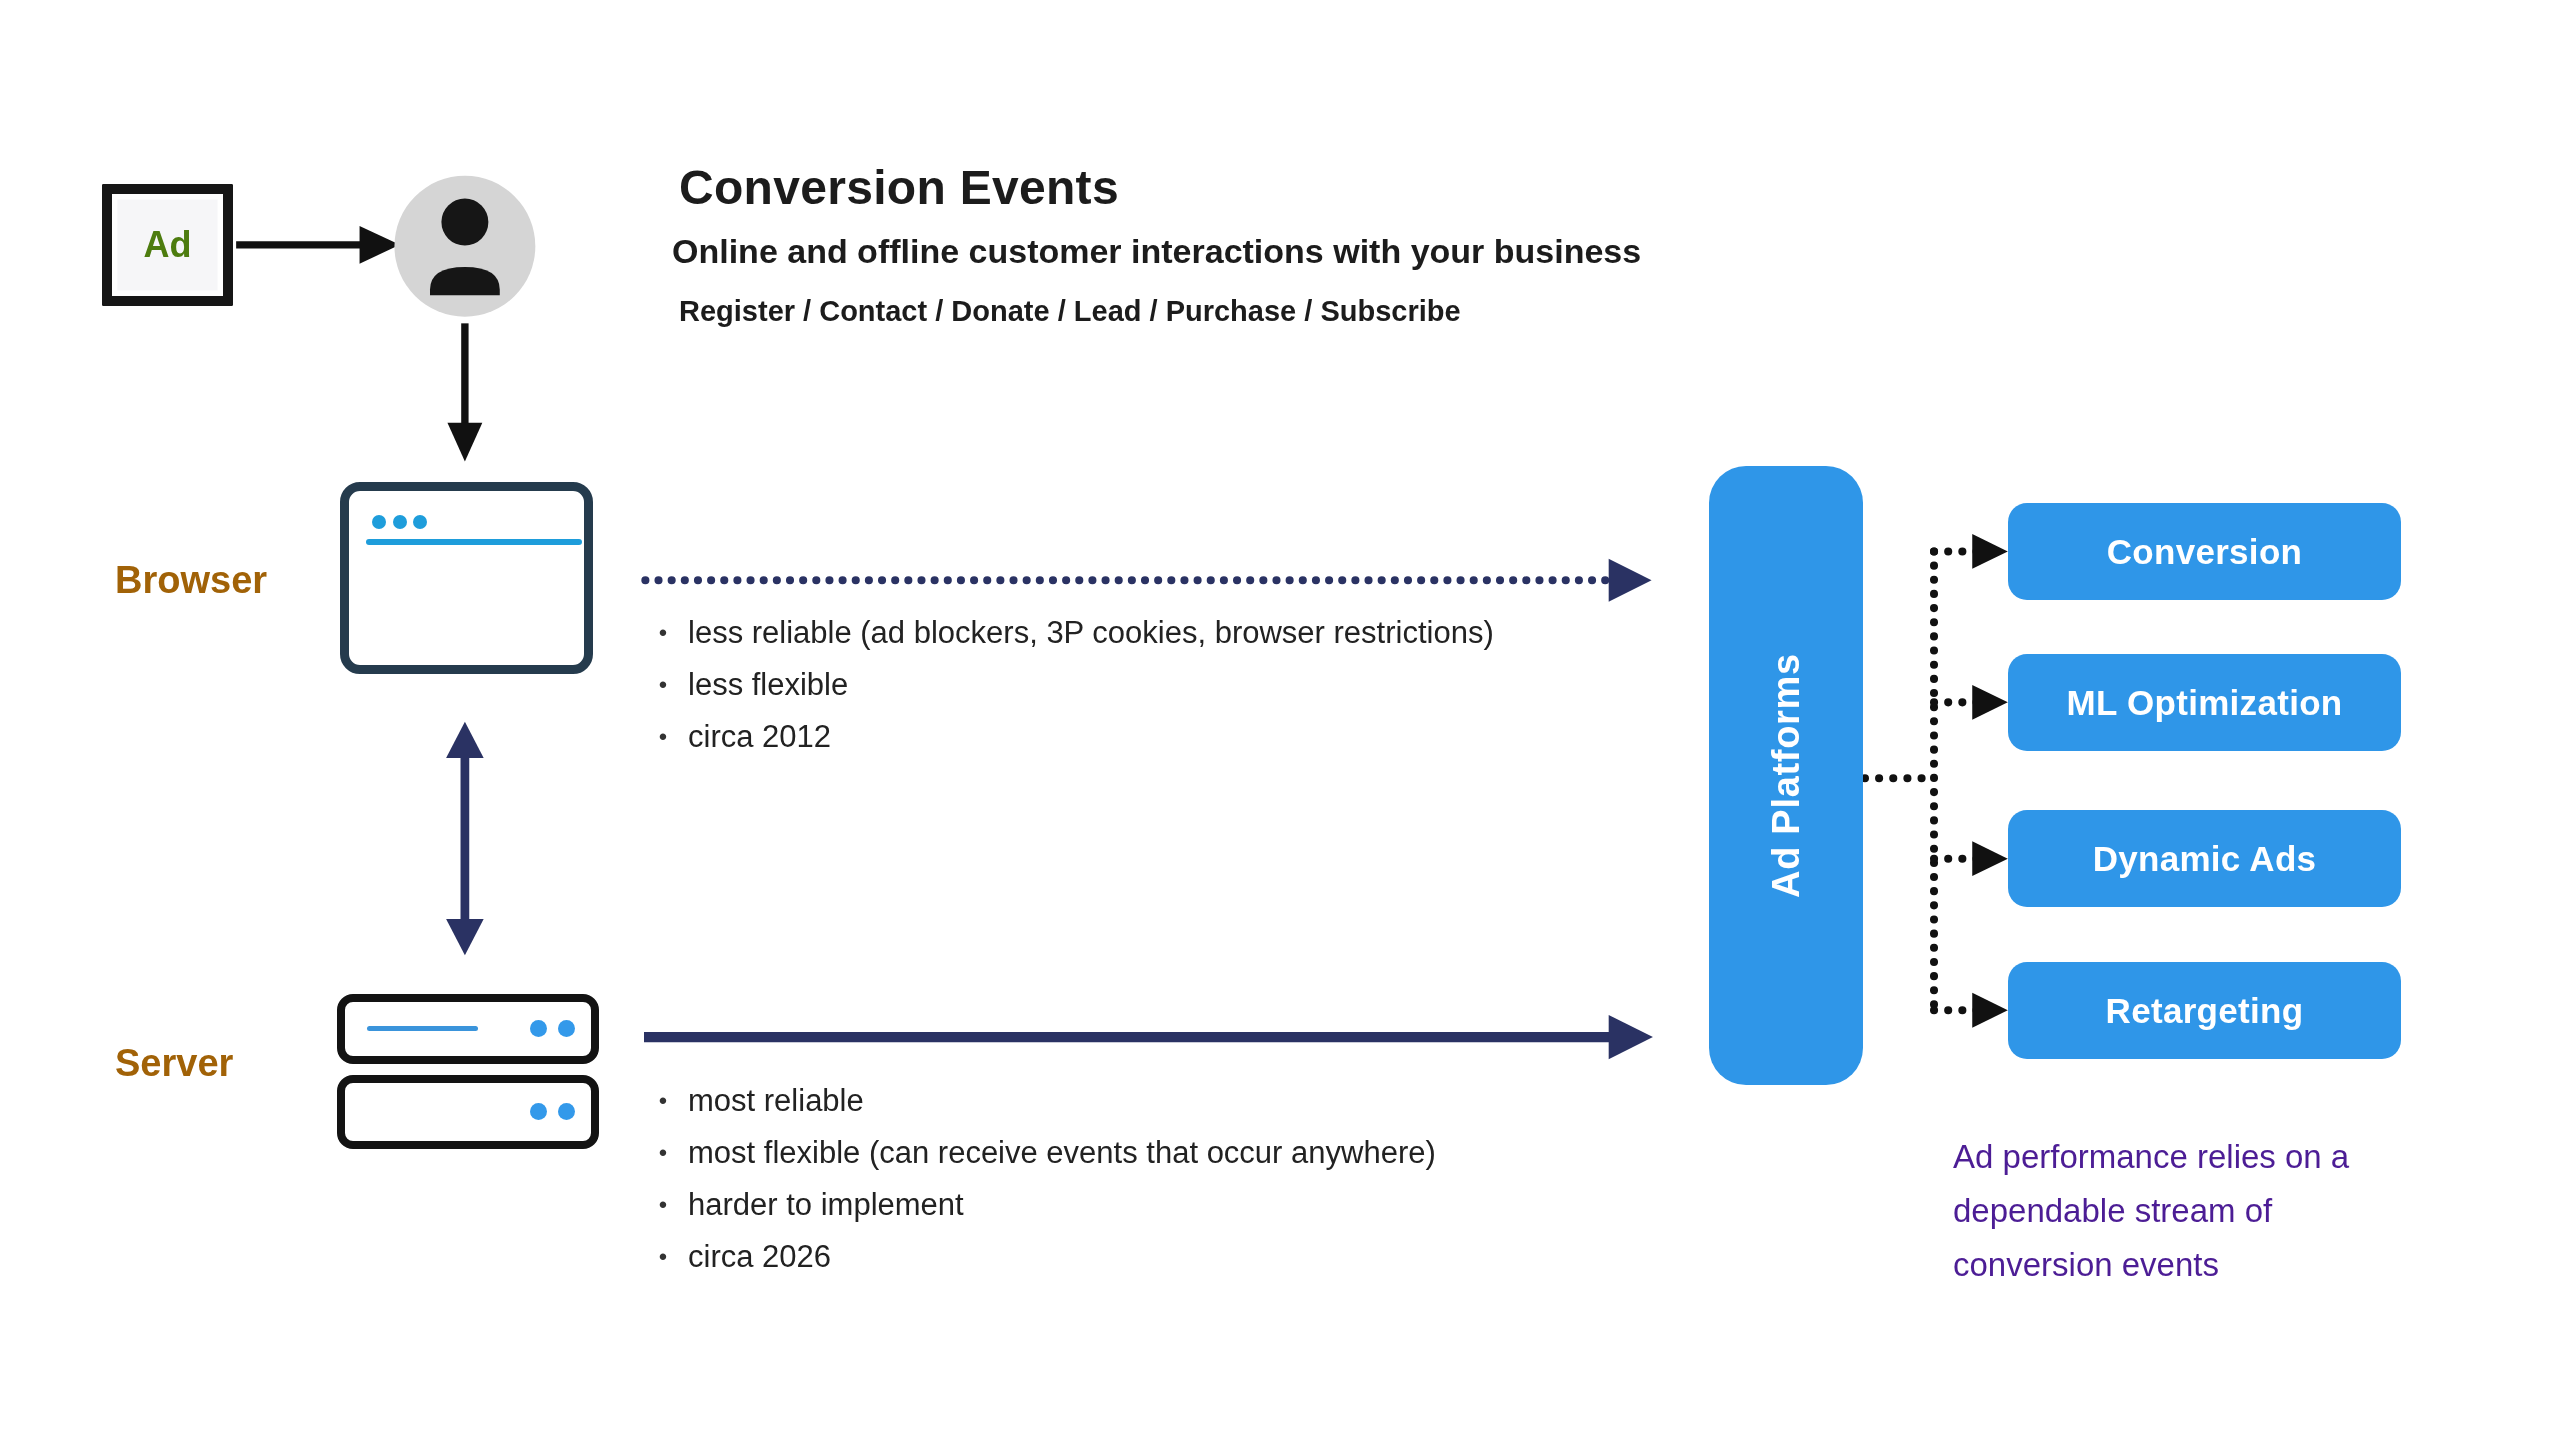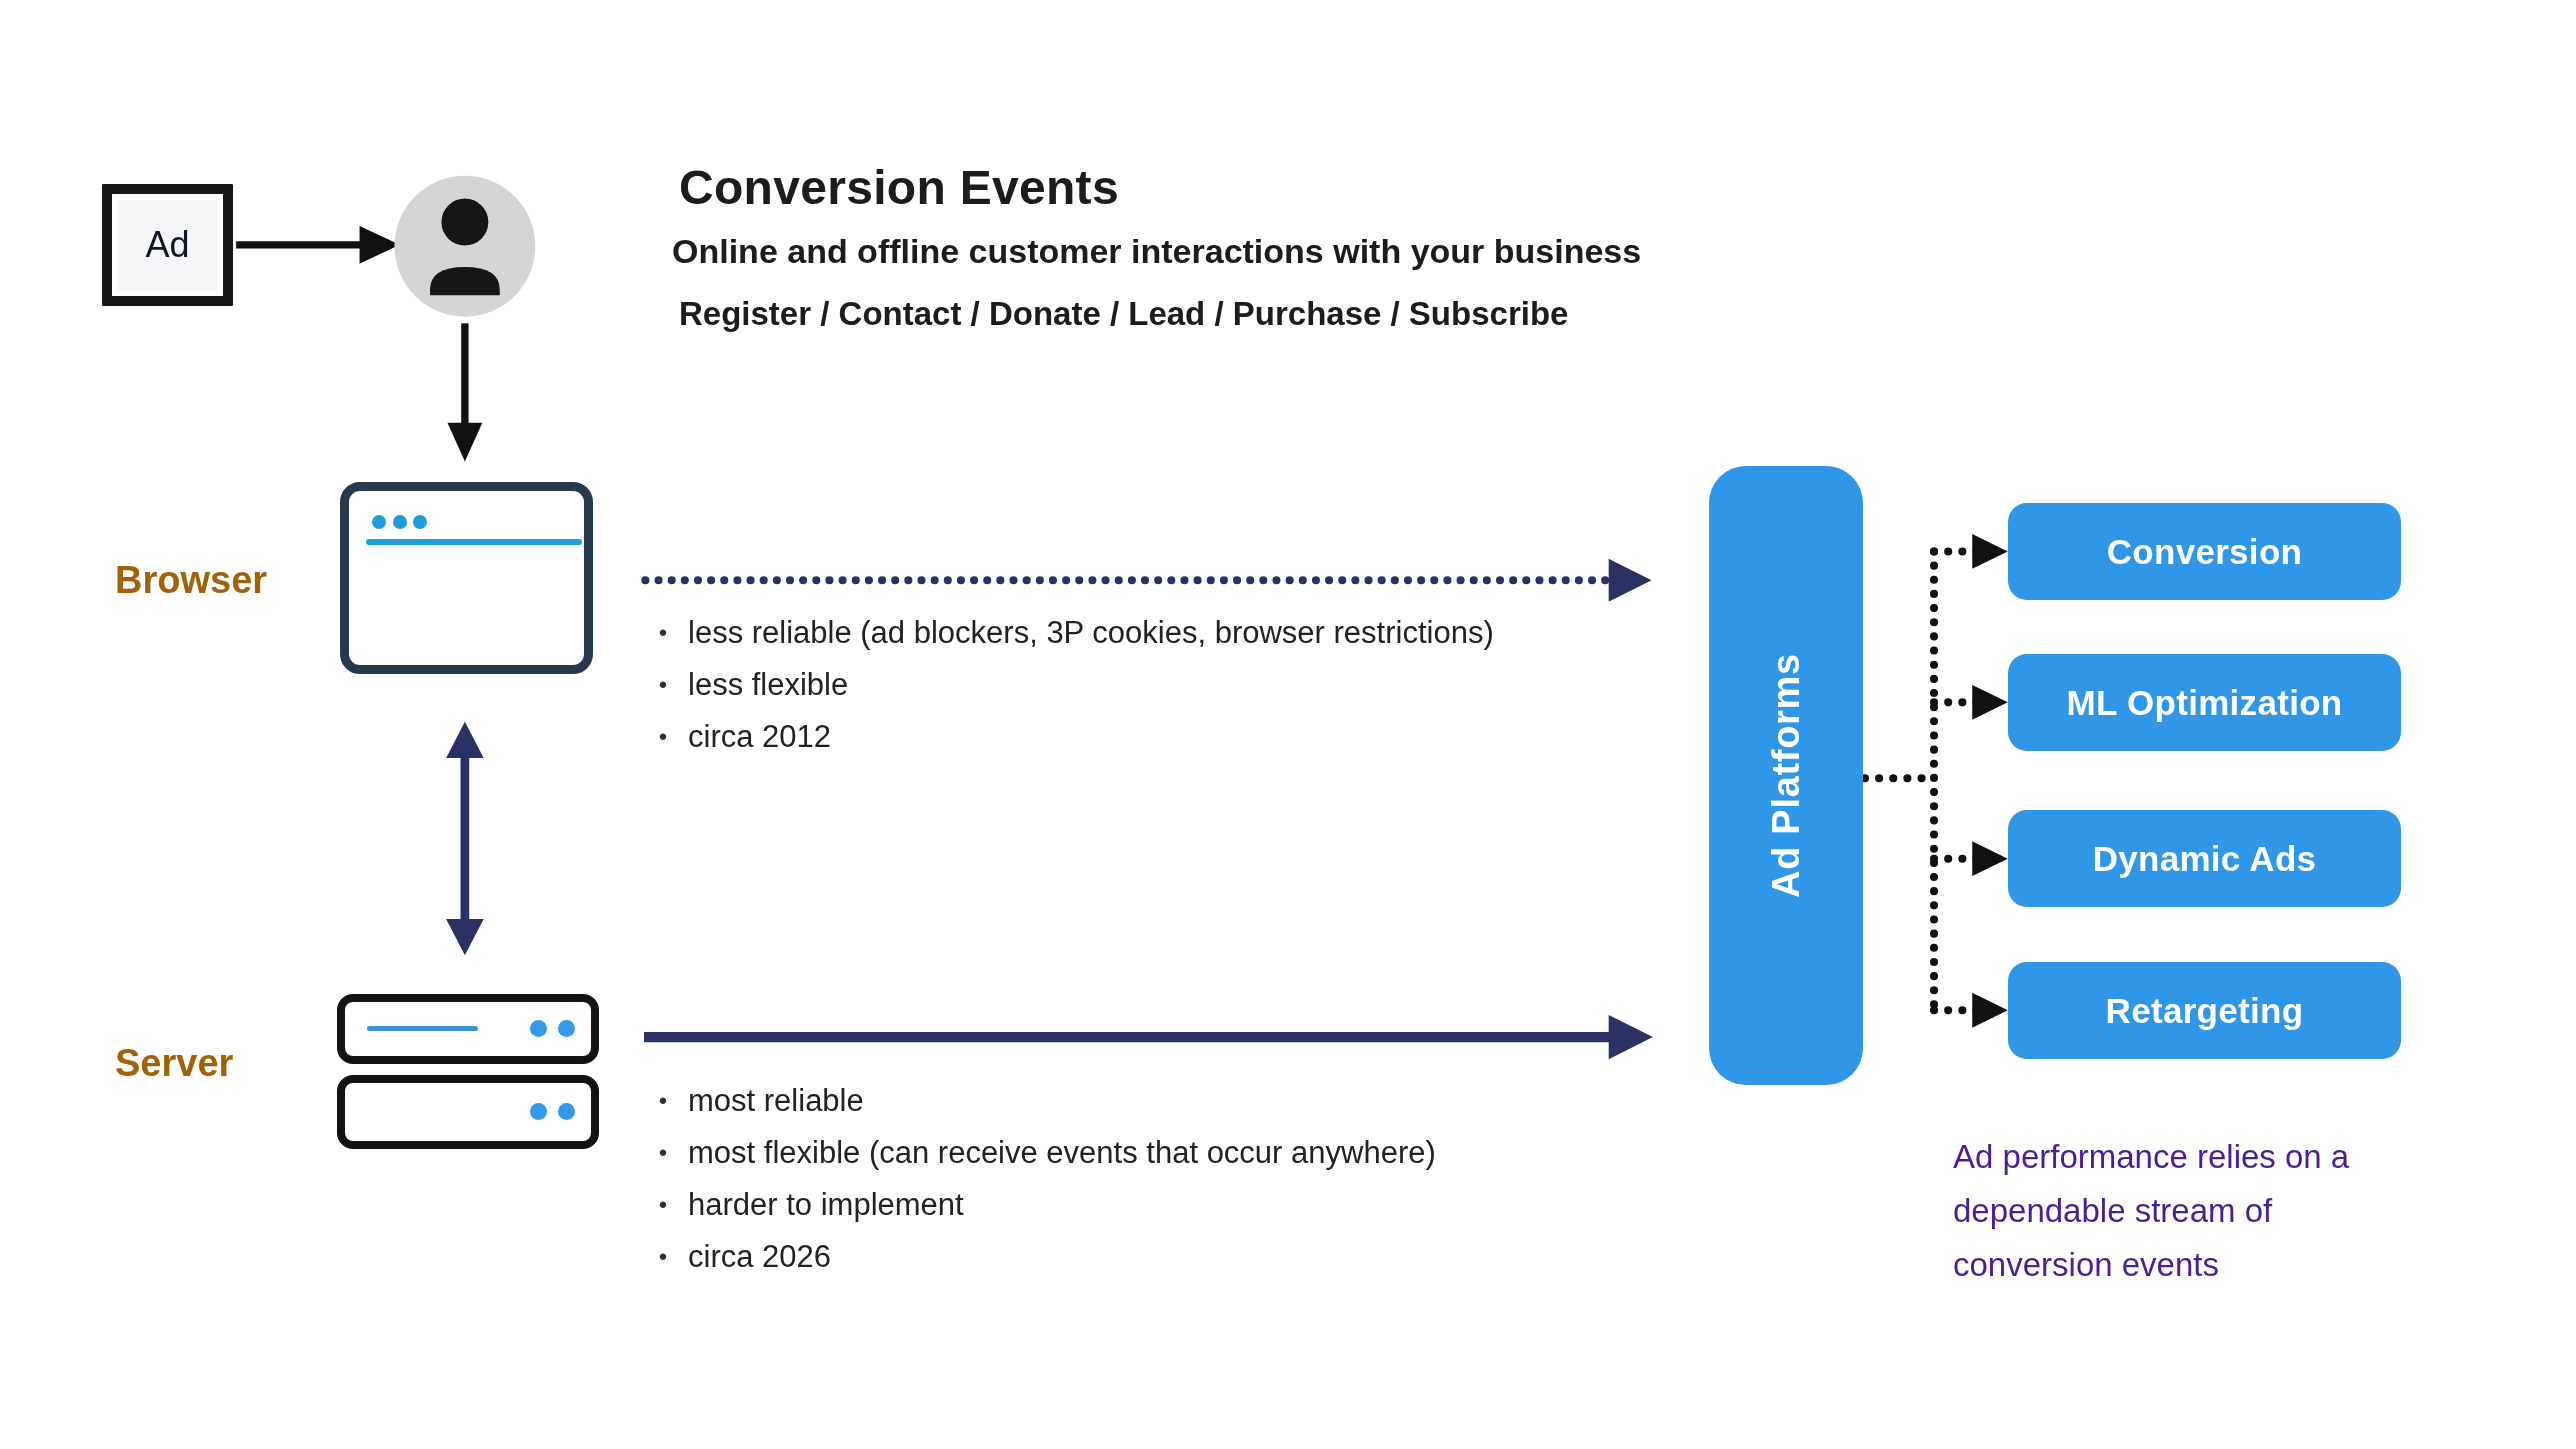--- a/index.html
+++ b/index.html
@@ -12,27 +12,27 @@
     --text:#1C1C1C;
   }
   *{margin:0;padding:0;box-sizing:border-box;}
   html,body{width:2576px;height:1449px;background:#ffffff;overflow:hidden;}
   body{font-family:"Liberation Sans", sans-serif;color:var(--text);position:relative;}
   .abs{position:absolute;}
 
   
   .title{left:679px;top:160px;font-size:48px;font-weight:bold;letter-spacing:0.3px;}
   .subtitle{left:672px;top:232px;font-size:34px;font-weight:700;}
-  .events-line{left:679px;top:295px;font-size:33px;font-weight:bold;}
+  .events-line{left:679px;top:295px;font-size:29px;font-weight:bold;}
 
   
   .ad-box{left:102px;top:184px;width:131px;height:122px;border:10.7px solid #161616;
           background:#f6f6f8;box-shadow:inset 0 0 0 5.4px #ffffff;border-radius:1.3px;
           display:flex;align-items:center;justify-content:center;}
-  .ad-box span{font-size:36px;font-weight:normal;color:#0f172a;}
+  .ad-box span{font-size:36px;font-weight:bold;color:#4d7c0f;}
 
   
   .browser-window{left:340px;top:482px;width:253px;height:192px;background:#fff;
           border:9.4px solid var(--browser-border);border-radius:20px;}
   .bw-dot{position:absolute;width:14px;height:14px;border-radius:50%;background:var(--icon-blue);top:24px;}
   .bw-dot.d1{left:23px;} .bw-dot.d2{left:44px;} .bw-dot.d3{left:64px;}
   .bw-line{position:absolute;left:17.4px;top:48px;width:216px;height:6px;border-radius:3.4px;background:var(--icon-blue);}
 
   
   .server-box{left:337px;width:262px;background:#fff;border:8.7px solid #131313;border-radius:16px;}

